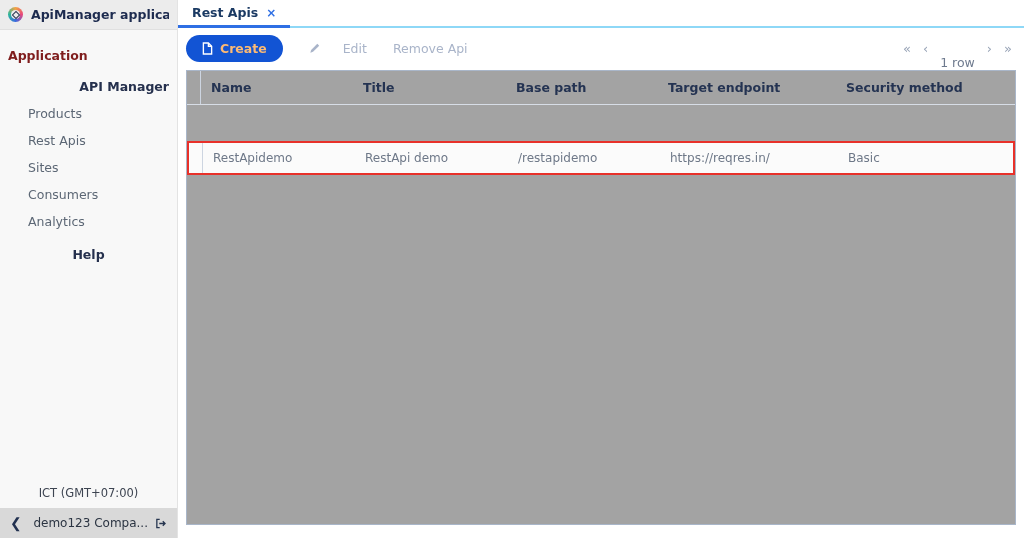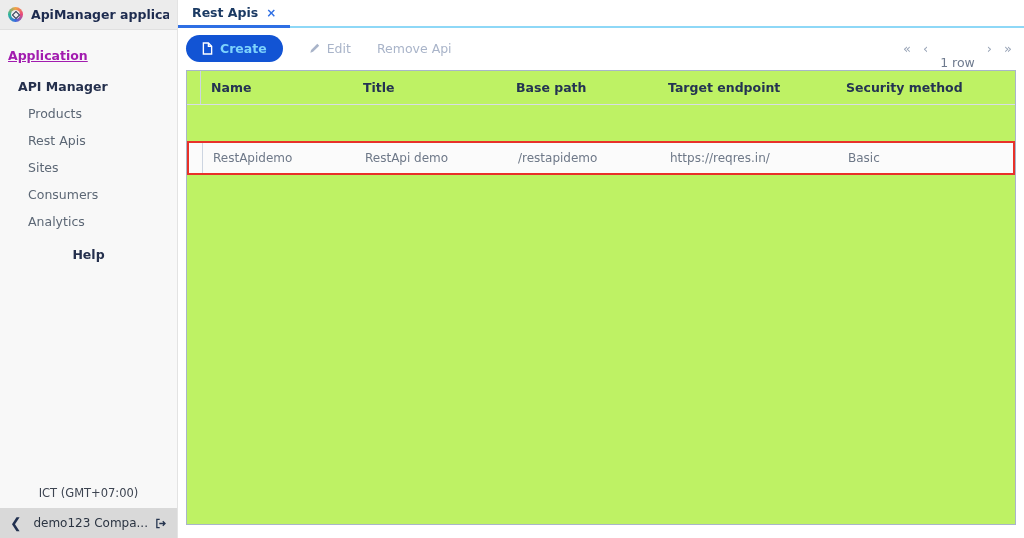--- a/index.html
+++ b/index.html
@@ -29,22 +29,22 @@
     display:flex;align-items:center;gap:8px;padding:0 8px;
     border-bottom:1px solid #e0e0e0;
   }
   .logo{width:15px;height:15px;border-radius:50%;
     background:conic-gradient(#f2a444,#e8467c,#3a6be0,#2bb79b,#f2a444);
     position:relative;flex-shrink:0;}
   .logo::before{content:"";position:absolute;inset:3px;background:#ececec;border-radius:50%;}
   .logo::after{content:"";position:absolute;inset:4.5px;border:1.5px solid #2a3550;transform:rotate(45deg);}
   .app-title{font-size:12.5px;font-weight:bold;color:#1d2b4f;white-space:nowrap;overflow:hidden;}
   .nav{flex:1;padding-top:14px;font-size:12.5px;}
-  .nav-section{font-weight:bold;color:#a21caf;padding:4px 8px;margin-bottom:6px;text-decoration:underline;}
-  .nav-group{font-weight:bold;color:#25304d;padding:6px 8px 6px 18px;margin-top:6px;}
+  .nav-section{font-weight:bold;color:#7f1d1d;padding:4px 8px;margin-bottom:6px;}
+  .nav-group{font-weight:bold;color:#25304d;padding:6px 8px 6px 18px;margin-top:6px;text-align:right;}
   .nav-item{color:var(--muted);padding:6px 8px 6px 28px;cursor:pointer;}
   .nav-help{font-weight:bold;color:#25304d;padding:8px 8px;margin-top:4px;text-align:center;}
   .sidebar-tz{font-size:11.5px;color:#3d4451;text-align:center;padding:8px 0;}
   .sidebar-footer{
     height:30px;background:#d9d9d9;
     display:flex;align-items:center;padding:0 10px;gap:6px;
   }
   .collapse-chevron{font-size:14px;font-weight:bold;color:#223150;cursor:pointer;line-height:1;}
   .account-name{flex:1;text-align:right;font-size:12px;color:#2b3442;white-space:nowrap;overflow:hidden;}
   .logout{cursor:pointer;display:flex;align-items:center;}
@@ -58,37 +58,37 @@
     display:flex;align-items:center;gap:8px;padding:0 14px;
     border-bottom:3px solid #2f6fe4;margin-bottom:-2px;cursor:pointer;
   }
   .tab-label{font-size:12.5px;font-weight:bold;color:#1b3a63;}
   .tab-close{font-size:12px;font-weight:bold;color:#2f6fe4;cursor:pointer;line-height:1;}
   .toolbar{
     height:40px;display:flex;align-items:center;padding:0 12px 0 8px;gap:26px;background:#fff;
   }
   .btn-create{
     display:inline-flex;align-items:center;gap:7px;
-    background:var(--accent);color:#7dd3fc;border:none;border-radius:14px;
+    background:var(--accent);color:#fdba74;border:none;border-radius:14px;
     font-family:inherit;font-size:12.5px;font-weight:bold;
     padding:6px 16px;cursor:pointer;
   }
   .tool-link{
-    display:inline-flex;align-items:center;gap:6px;
+    display:inline-flex;align-items:center;gap:22px;
     font-size:12.5px;color:#a9b4c9;background:none;border:none;
     font-family:inherit;cursor:default;
   }
   .pagination{margin-left:auto;display:flex;align-items:center;gap:12px;
     font-size:12.5px;color:#97a3b6;}
   .pg-btn{cursor:pointer;font-size:13px;color:#97a3b6;background:none;border:none;font-family:inherit;}
   .pg-status{color:#6e7a8e;margin-top:28px;}
   
   .table-wrap{
     flex:1;margin:2px 8px 13px 8px;
-    border:1px solid var(--tableborder);background:#bef264;
+    border:1px solid var(--tableborder);background:#a3a3a3;
     display:flex;flex-direction:column;overflow:hidden;
   }
   .grid-row{
     display:grid;
     grid-template-columns:14px 152px 153px 152px 178px 1fr;
     align-items:center;width:100%;
   }
   .thead{height:34px;border-bottom:1px solid #d7dde6;}
   .th{font-size:12.5px;font-weight:bold;color:#243352;padding-left:10px;white-space:nowrap;}
   .th-sel,.td-sel{height:100%;border-right:1px solid #cdd5e1;}

